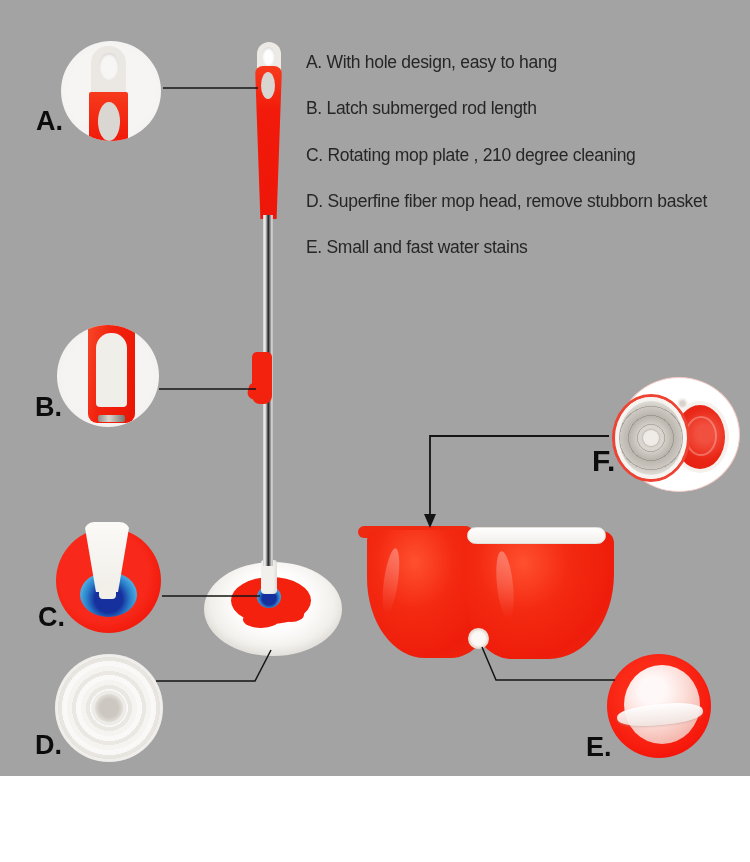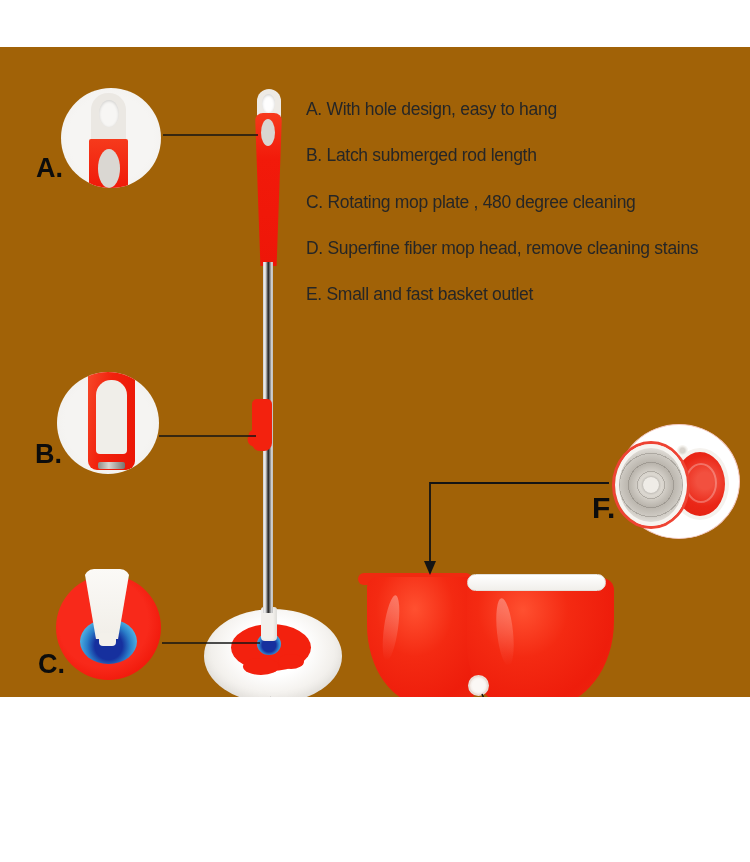--- a/index.html
+++ b/index.html
@@ -1,17 +1,17 @@
 <!DOCTYPE html>
 <html><head>
 <meta charset="utf-8">
 <style>
   html,body{margin:0;padding:0;background:#fff;}
-  #stage{position:relative;width:750px;height:650px;background:#a16207;overflow:hidden;
-         font-family:"Liberation Sans",sans-serif;margin-top:47px;}
+  #stage{position:relative;width:750px;height:776px;background:#a3a3a3;overflow:hidden;
+         font-family:"Liberation Sans",sans-serif;}
   #stage *{position:absolute;box-sizing:border-box;}
 
   
   .feature{left:306px;font-size:17.5px;letter-spacing:-0.3px;color:#262626;white-space:nowrap;}
   .f-a{top:52px}.f-b{top:98px}.f-c{top:145px}.f-d{top:191px}.f-e{top:237px}.f-f{top:284px}
 
   
   .biglabel{font-size:27px;font-weight:600;color:#0c0c0c;}
   .lbl-a{left:36px;top:106px}.lbl-b{left:35px;top:392px}.lbl-c{left:38px;top:602px}
   .lbl-d{left:35px;top:730px}.lbl-e{left:586px;top:732px}
@@ -125,23 +125,23 @@
   
   .lines{left:0;top:0;z-index:20;pointer-events:none;}
 </style>
 </head>
 <body>
 
 <div id="stage">
 
   <div class="feature f-a">A. With hole design, easy to hang</div>
   <div class="feature f-b">B. Latch submerged rod length</div>
-  <div class="feature f-c">C. Rotating mop plate , 480 degree cleaning</div>
-  <div class="feature f-d">D. Superfine fiber mop head, remove cleaning stains</div>
-  <div class="feature f-e">E. Small and fast basket outlet</div>
+  <div class="feature f-c">C. Rotating mop plate , 210 degree cleaning</div>
+  <div class="feature f-d">D. Superfine fiber mop head, remove stubborn basket</div>
+  <div class="feature f-e">E. Small and fast water stains</div>
 
   <div class="biglabel lbl-a">A.</div>
   <div class="biglabel lbl-b">B.</div>
   <div class="biglabel lbl-c">C.</div>
   <div class="biglabel lbl-d">D.</div>
   <div class="biglabel lbl-e">E.</div>
   <div class="biglabel lbl-f">F.</div>
 
   <div class="handle-tip"></div>
   <div class="handle-hole"></div>

